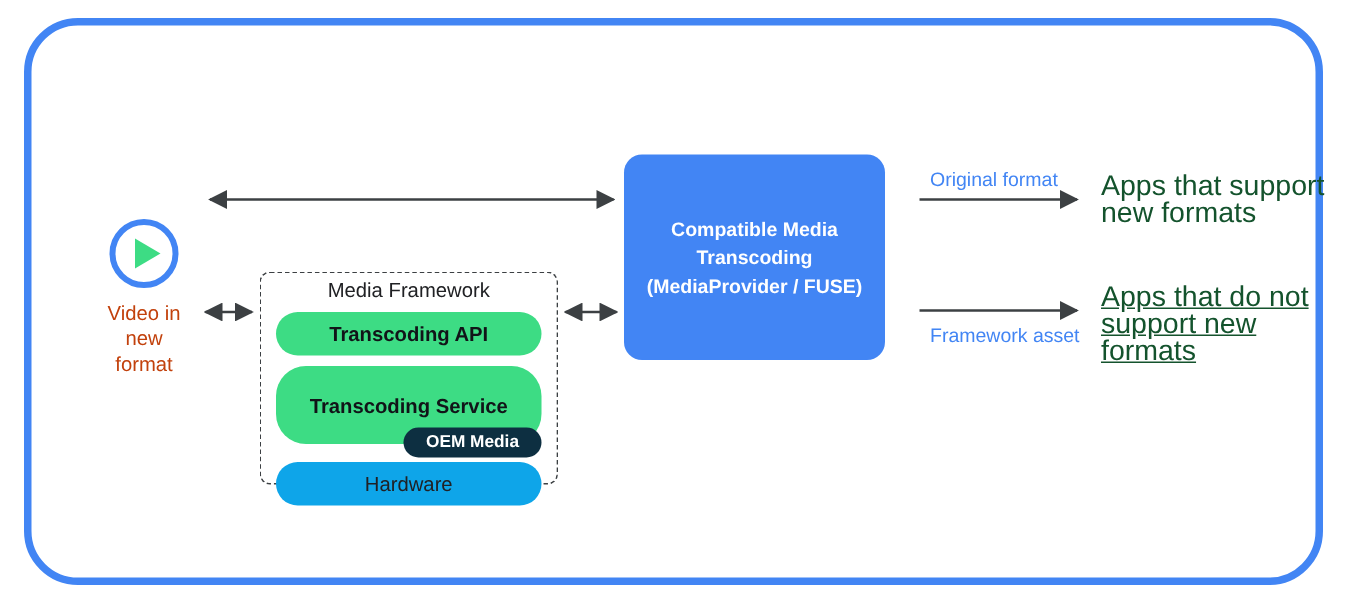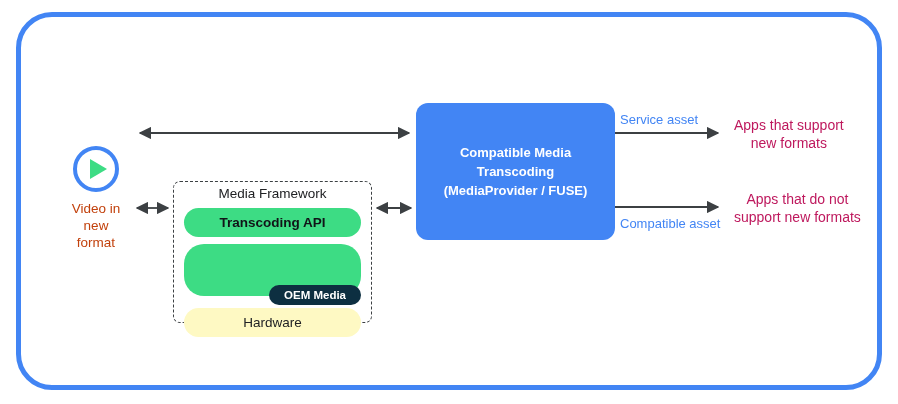--- a/index.html
+++ b/index.html
@@ -125,32 +125,32 @@
     color: #ffffff;
     font-weight: bold;
     font-size: 11.5px;
     display: flex;
     align-items: center;
     justify-content: center;
   }
   #hardware {
     top: 126px;
     height: 29px;
-    background: #fef9c3;
+    background: #0ea5e9;
     color: #202124;
     font-size: 13.5px;
     border-radius: 15px;
   }
 
   
   #cmt-box {
     position: absolute;
     left: 416px;
     top: 103px;
-    width: 199px;
+    width: 174px;
     height: 137px;
     background: #4285f4;
     border-radius: 12px;
     display: flex;
     align-items: center;
     justify-content: center;
     text-align: center;
     color: #ffffff;
     font-weight: bold;
     font-size: 13px;
@@ -175,28 +175,27 @@
     position: absolute;
     color: #4285f4;
     font-size: 13px;
     white-space: nowrap;
   }
   #original-asset-label { left: 620px; top: 112px; }
   #transcoded-asset-label { left: 620px; top: 216px; }
 
   .apps-label {
     position: absolute;
-    color: #be185d;
-    font-size: 14px;
+    color: #14532d;
+    font-size: 19px;
     line-height: 18px;
     white-space: pre-line;
-    text-align: center;
   }
   #apps-support-label { left: 734px; top: 116px; }
-  #apps-no-support-label { left: 734px; top: 190px; }
+  #apps-no-support-label { left: 734px; top: 190px; text-decoration: underline; }
 </style>
 </head>
 <body>
 
 <div id="canvas">
 
   <div id="outer-frame"></div>
 
   <svg id="arrows" viewBox="0 0 898 404" xmlns="http://www.w3.org/2000/svg">
     <defs>
@@ -225,31 +224,32 @@
 new
 format</div>
   </div>
 
   <div id="media-framework">
     <div id="mf-title">Media Framework</div>
 
     <div class="stack pill" id="transcoding-api">Transcoding API</div>
 
     <div class="stack pill" id="transcoding-service">
+      <span>Transcoding Service</span>
       <span id="oem-plugin">OEM Media</span>
     </div>
 
     <div class="stack pill" id="hardware">Hardware</div>
   </div>
 
   <div id="cmt-box">Compatible Media
 Transcoding
 (MediaProvider / FUSE)</div>
 
-  <div class="asset-label" id="original-asset-label">Service asset</div>
-  <div class="asset-label" id="transcoded-asset-label">Compatible asset</div>
+  <div class="asset-label" id="original-asset-label">Original format</div>
+  <div class="asset-label" id="transcoded-asset-label">Framework asset</div>
 
   <div class="apps-label" id="apps-support-label">Apps that support
 new formats</div>
   <div class="apps-label" id="apps-no-support-label">Apps that do not
 support new formats</div>
 
 </div>
 
 </body></html>

